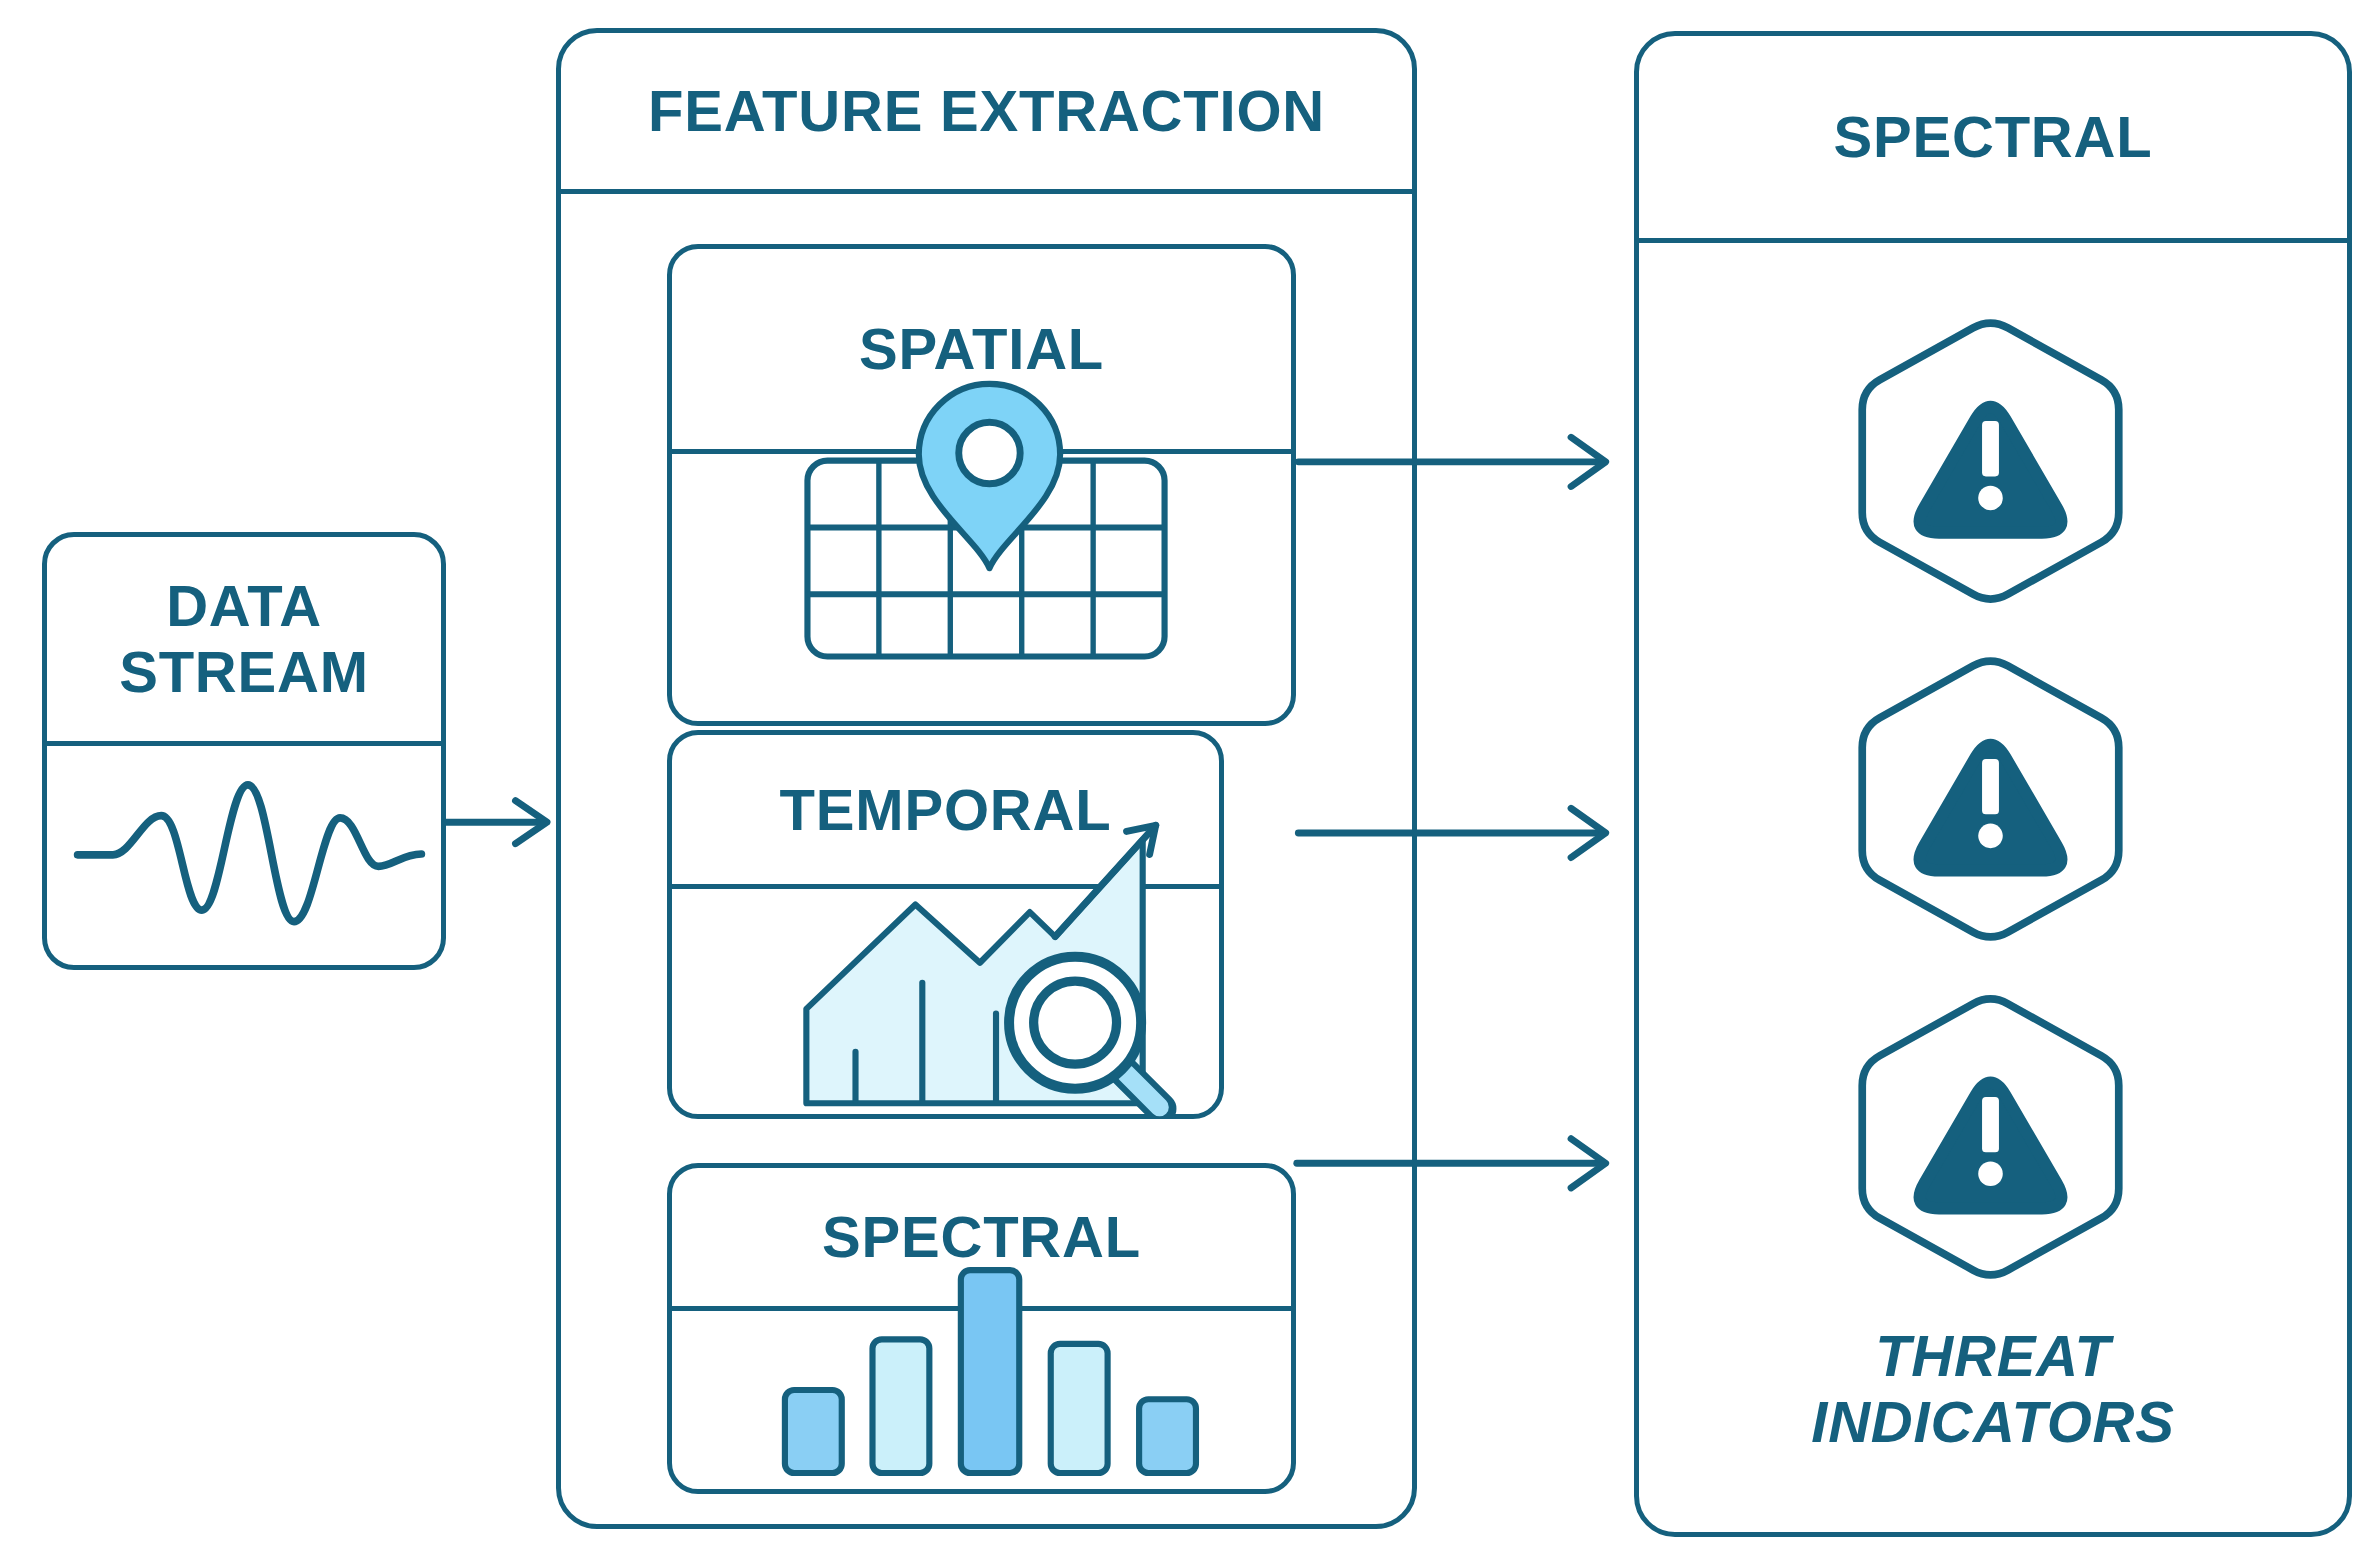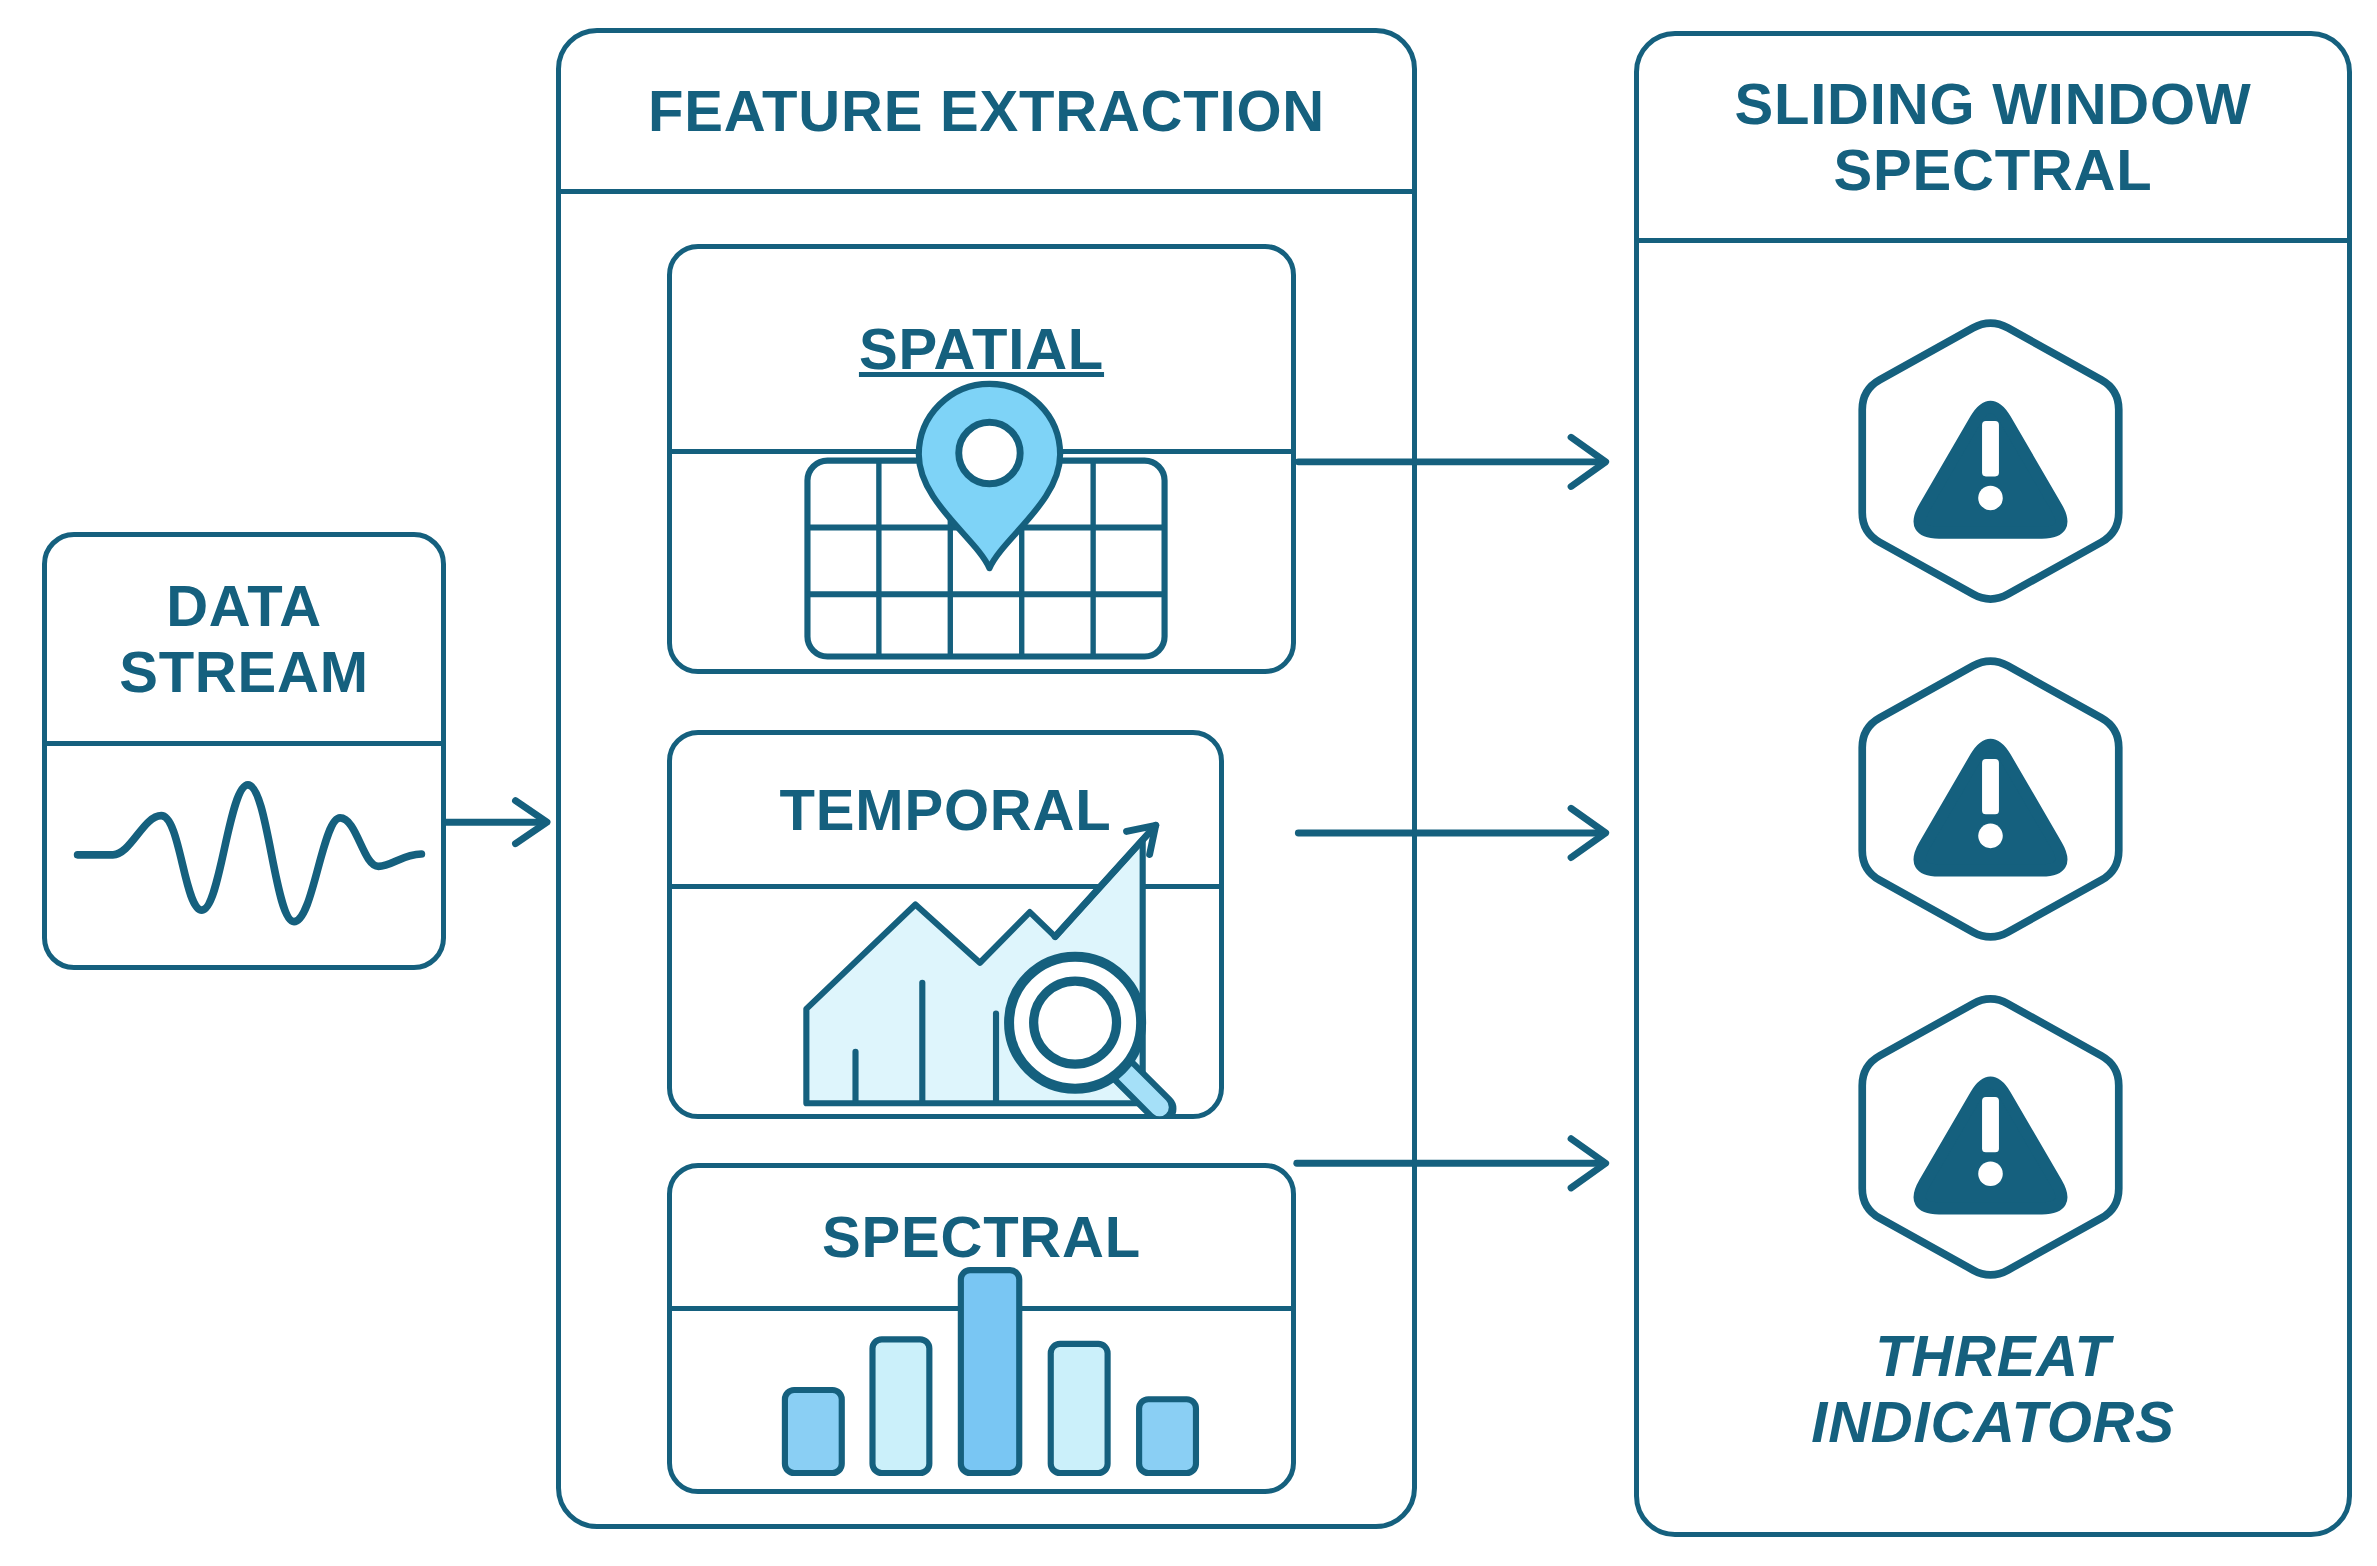--- a/index.html
+++ b/index.html
@@ -58,21 +58,21 @@
     <path d="M6,113 L52,113 C75,113 92,62 115,62 C140,62 145,185 168,185 C192,185 203,22 228,22
              C254,22 263,200 288,200 C313,200 325,65 348,65 C370,65 378,128 398,128 C415,128 430,112 454,112" fill="none" stroke="#15607E" stroke-width="10" stroke-linecap="round" stroke-linejoin="round"></path>
   </svg>
 
   <section class="box" style="left:556px;top:28px;width:861px;height:1501px;border-radius:41px;">
     <div class="panel-head" style="height:161px;">
       <div class="title">FEATURE EXTRACTION</div>
     </div>
   </section>
 
-  <section class="box" style="left:667px;top:244px;width:629px;height:430px;border-radius:31px;z-index:2;text-decoration:underline;">
+  <section class="box" style="left:667px;top:244px;width:629px;height:482px;border-radius:31px;z-index:2;">
     <div class="panel-head" style="height:205px;">
       <div class="title">SPATIAL</div>
     </div>
   </section>
 
   <svg class="icon-layer" style="left:799px;top:380px;" width="384" height="288" viewBox="0 0 500 375">
     <rect x="11" y="105" width="465" height="255" rx="26" fill="#ffffff" stroke="#15607E" stroke-width="8"></rect>
     <line x1="104" y1="105" x2="104" y2="360" stroke="#15607E" stroke-width="7"></line>
     <line x1="197" y1="105" x2="197" y2="360" stroke="#15607E" stroke-width="7"></line>
     <line x1="290" y1="105" x2="290" y2="360" stroke="#15607E" stroke-width="7"></line>
@@ -113,21 +113,20 @@
   <svg class="icon-layer" style="left:768px;top:1253px;" width="461" height="231" viewBox="0 0 600 300">
     <rect x="22" y="178" width="74" height="108" rx="12" fill="#8ACFF4" stroke="#15607E" stroke-width="8"></rect>
     <rect x="136" y="112" width="74" height="174" rx="12" fill="#CBF0FA" stroke="#15607E" stroke-width="8"></rect>
     <rect x="251" y="22" width="76" height="264" rx="12" fill="#79C6F3" stroke="#15607E" stroke-width="8"></rect>
     <rect x="368" y="118" width="74" height="168" rx="12" fill="#CBF0FA" stroke="#15607E" stroke-width="8"></rect>
     <rect x="483" y="190" width="74" height="96" rx="12" fill="#8ACFF4" stroke="#15607E" stroke-width="8"></rect>
   </svg>
 
   <section class="box" style="left:1634px;top:31px;width:718px;height:1506px;border-radius:41px;">
     <div class="panel-head" style="height:207px;">
-      <div class="title">SLIDING WINDOW</div>
       <div class="title">SPECTRAL</div>
     </div>
   </section>
 
   <svg class="icon-layer" style="left:1767px;top:292px;" width="447" height="1014" viewBox="0 0 582 1320">
     <defs>
       <g id="warnhex">
         <path d="M22.7,-173.3 L144.3,-105.7 Q167,-93 167,-67 L167,67 Q167,93 144.3,105.7 L22.7,173.3
                  Q0,186 -22.7,173.3 L-144.3,105.7 Q-167,93 -167,67 L-167,-67 Q-167,-93 -144.3,-105.7
                  L-22.7,-173.3 Q0,-186 22.7,-173.3 Z" fill="#ffffff" stroke="#15607E" stroke-width="10"></path>

